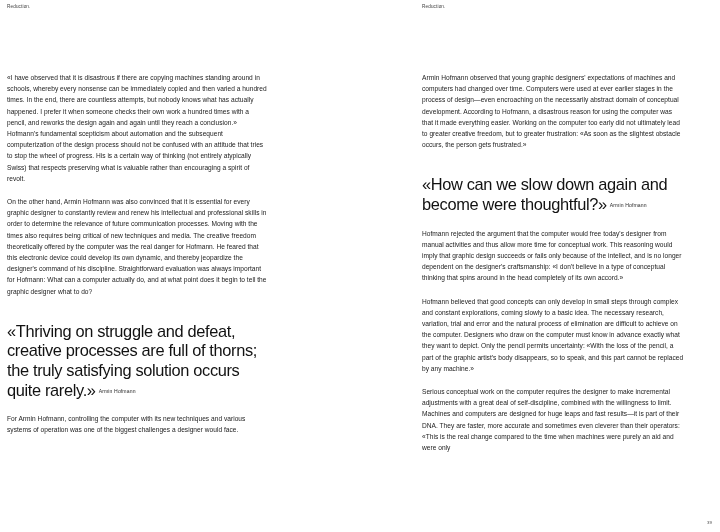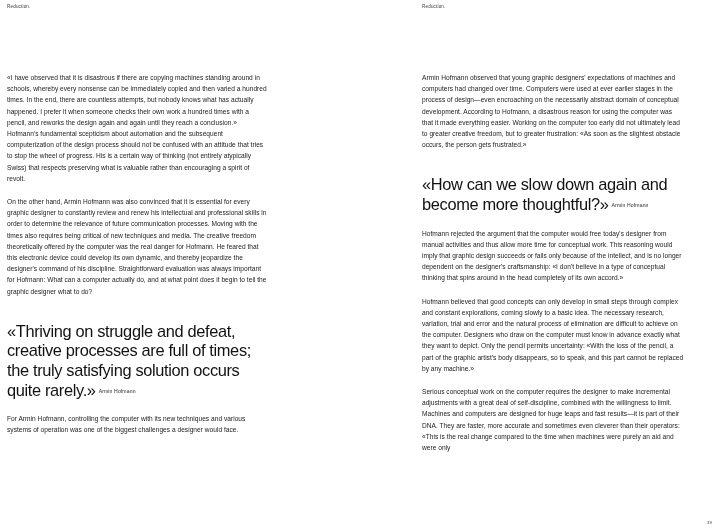--- a/index.html
+++ b/index.html
@@ -103,35 +103,35 @@
 
   <div class="col left">
 
     <p class="body">«I have observed that it is disastrous if there are copying machines standing around in schools, whereby every nonsense can be immediately copied and then varied a hundred times. In the end, there are countless attempts, but nobody knows what has actually happened. I prefer it when someone checks their own work a hundred times with a pencil, and reworks the design again and again until they reach a conclusion.» Hofmann's fundamental scepticism about automation and the subsequent computerization of the design process should not be confused with an attitude that tries to stop the wheel of progress. His is a certain way of thinking (not entirely atypically Swiss) that respects preserving what is valuable rather than encouraging a spirit of revolt.</p>
 
     <p class="body">On the other hand, Armin Hofmann was also convinced that it is essential for every graphic designer to constantly review and renew his intellectual and professional skills in order to determine the relevance of future communication processes. Moving with the times also requires being critical of new techniques and media. The creative freedom theoretically offered by the computer was the real danger for Hofmann. He feared that this electronic device could develop its own dynamic, and thereby jeopardize the designer's command of his discipline. Straightforward evaluation was always important for Hofmann: What can a computer actually do, and at what point does it begin to tell the graphic designer what to do?</p>
 
     <div class="spacer-lg"></div>
 
     <div class="display">
-      <span class="quote-text">«Thriving on struggle and defeat, creative processes are full of times; the truly satisfying solution occurs quite rarely.»</span><span class="attribution">Armin Hofmann</span>
+      <span class="quote-text">«Thriving on struggle and defeat, creative processes are full of thorns; the truly satisfying solution occurs quite rarely.»</span><span class="attribution">Armin Hofmann</span>
     </div>
 
     <p class="body">For Armin Hofmann, controlling the computer with its new techniques and various systems of operation was one of the biggest challenges a designer would face.</p>
 
   </div>
 
   <div class="col right">
 
     <p class="body">Armin Hofmann observed that young graphic designers' expectations of machines and computers had changed over time. Computers were used at ever earlier stages in the process of design—even encroaching on the necessarily abstract domain of conceptual development. According to Hofmann, a disastrous reason for using the computer was that it made everything easier. Working on the computer too early did not ultimately lead to greater creative freedom, but to greater frustration: «As soon as the slightest obstacle occurs, the person gets frustrated.»</p>
 
     <div class="spacer-lg"></div>
 
     <div class="display">
-      <span class="quote-text">«How can we slow down again and become more thoughtful?»</span><span class="attribution">Armin Hofmann</span>
+      <span class="quote-text">«How can we slow down again and become were thoughtful?»</span><span class="attribution">Armin Hofmann</span>
     </div>
 
     <p class="body">Hofmann rejected the argument that the computer would free today's designer from manual activities and thus allow more time for conceptual work. This reasoning would imply that graphic design succeeds or fails only because of the intellect, and is no longer dependent on the designer's craftsmanship: «I don't believe in a type of conceptual thinking that spins around in the head completely of its own accord.»</p>
 
     <p class="body">Hofmann believed that good concepts can only develop in small steps through complex and constant explorations, coming slowly to a basic idea. The necessary research, variation, trial and error and the natural process of elimination are difficult to achieve on the computer. Designers who draw on the computer must know in advance exactly what they want to depict. Only the pencil permits uncertainty: «With the loss of the pencil, a part of the graphic artist's body disappears, so to speak, and this part cannot be replaced by any machine.»</p>
 
     <p class="body">Serious conceptual work on the computer requires the designer to make incremental adjustments with a great deal of self-discipline, combined with the willingness to limit. Machines and computers are designed for huge leaps and fast results—it is part of their DNA. They are faster, more accurate and sometimes even cleverer than their operators: «This is the real change compared to the time when machines were purely an aid and were only</p>
 
   </div>
 

